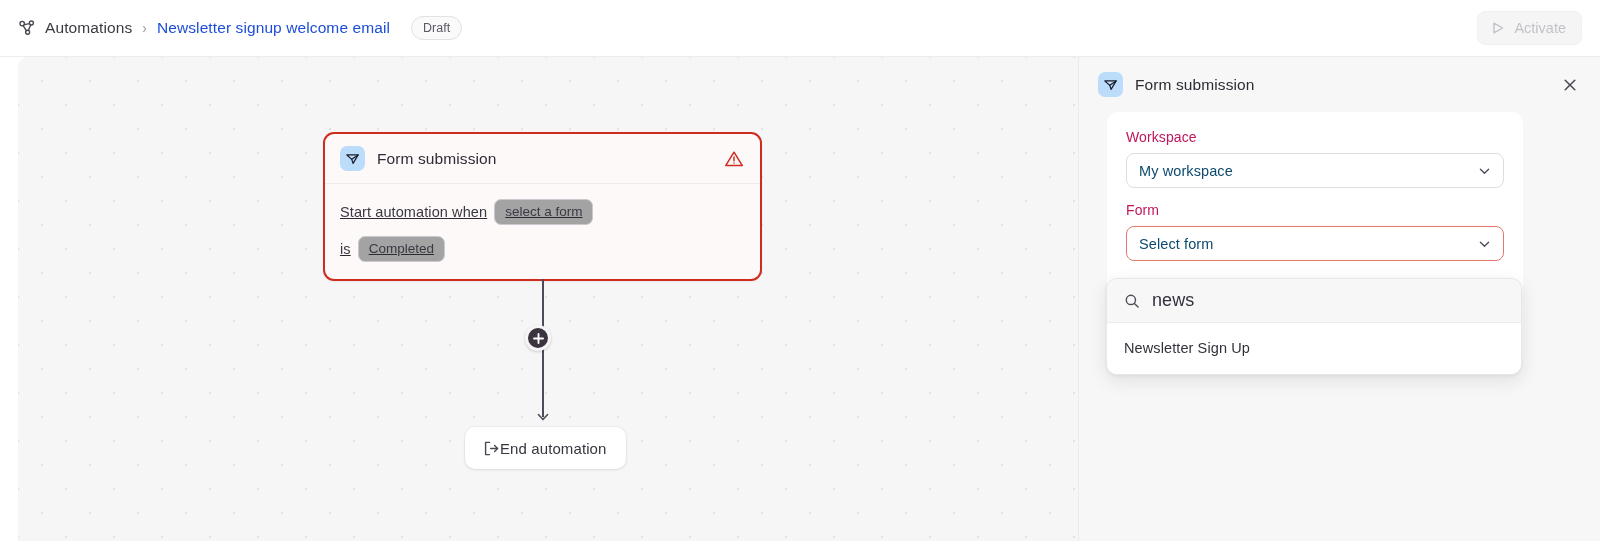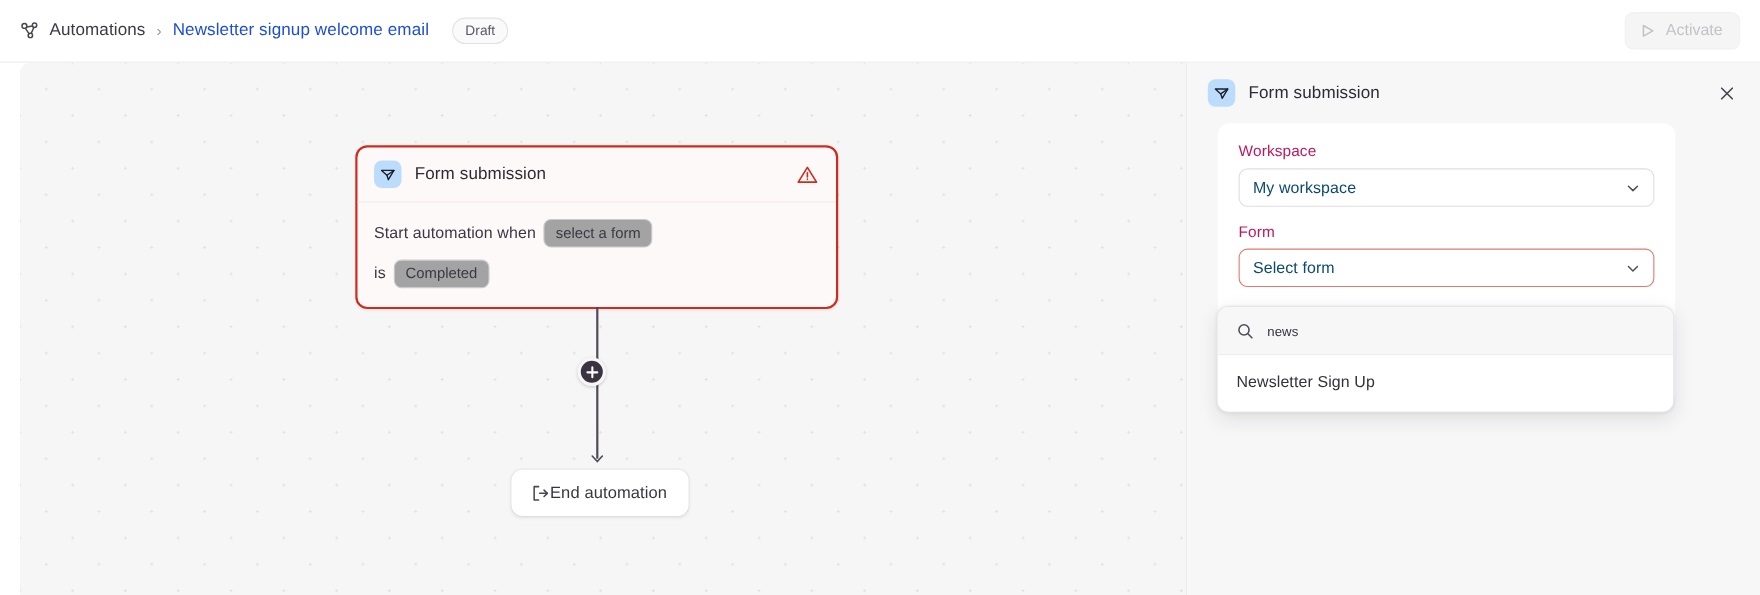--- a/index.html
+++ b/index.html
@@ -173,20 +173,21 @@
   .node-body {
     padding: 14px 16px 16px 15px;
   }
 
   .node-row {
     display: flex;
     align-items: center;
     flex-wrap: wrap;
     gap: 7px;
     min-height: 28px;
+    text-decoration: underline;
   }
   .node-row + .node-row { margin-top: 9px; align-items: center; }
 
   .node-text {
     font-size: 14.5px;
     color: #3c3843;
     letter-spacing: .1px;
   }
 
   .chip {
@@ -376,21 +377,21 @@
     height: 44px;
     background: #f7f7f8;
     border-bottom: 1px solid #ececee;
     display: flex;
     align-items: center;
     padding: 0 14px 0 17px;
     gap: 12px;
   }
   .dd-search svg { width: 16px; height: 16px; display: block; color: #4f4a57; flex: 0 0 auto; }
   .dd-search-text {
-    font-size: 12px;
+    font-size: 18px;
     color: #35313c;
     letter-spacing: .1px;
   }
 
   .dd-list { padding: 6px 0 7px 0; background: #ffffff; }
 
   .dd-item {
     height: 38px;
     display: flex;
     align-items: center;

